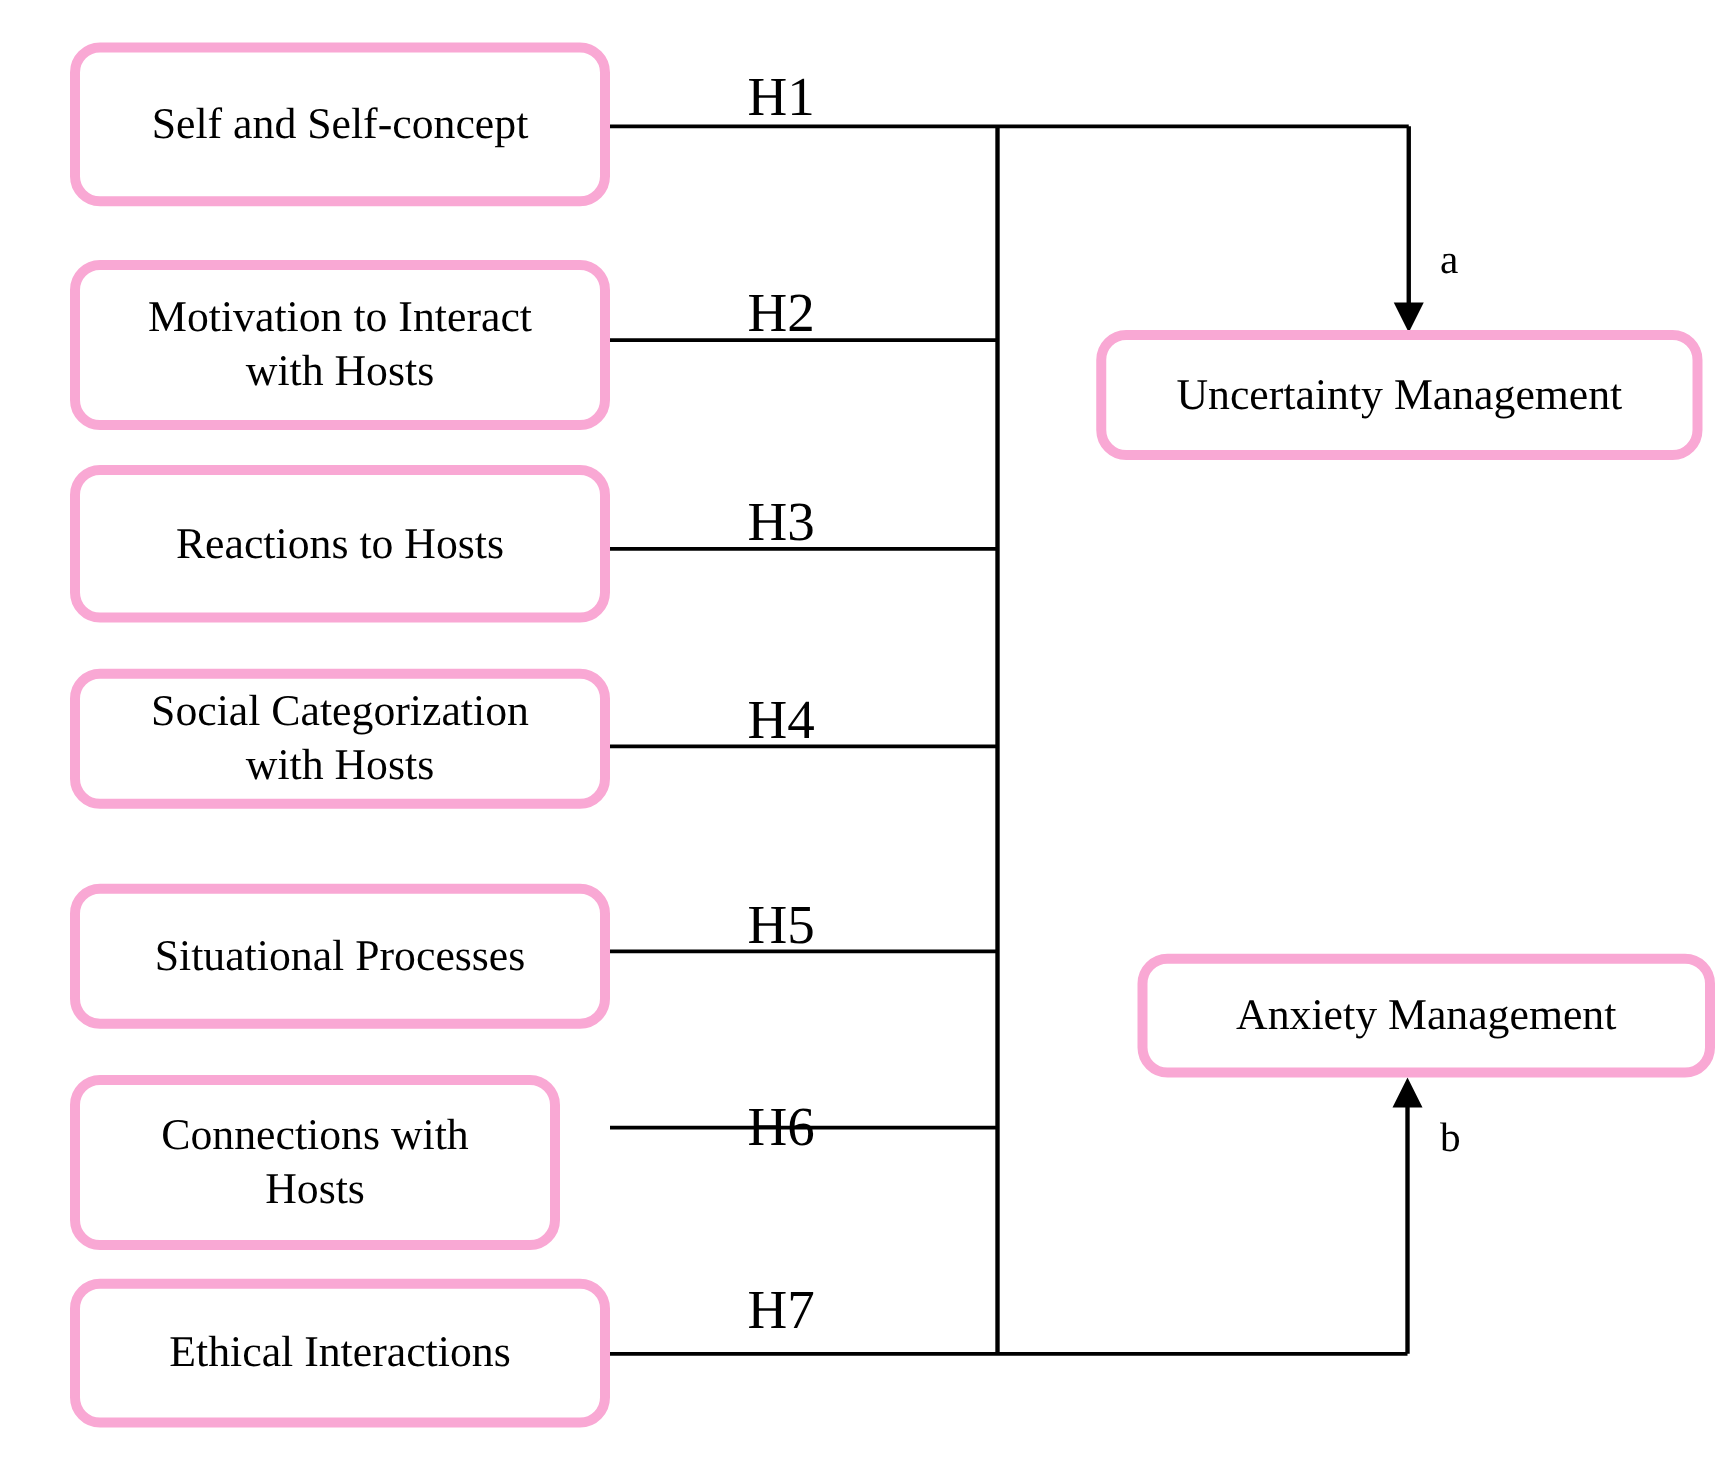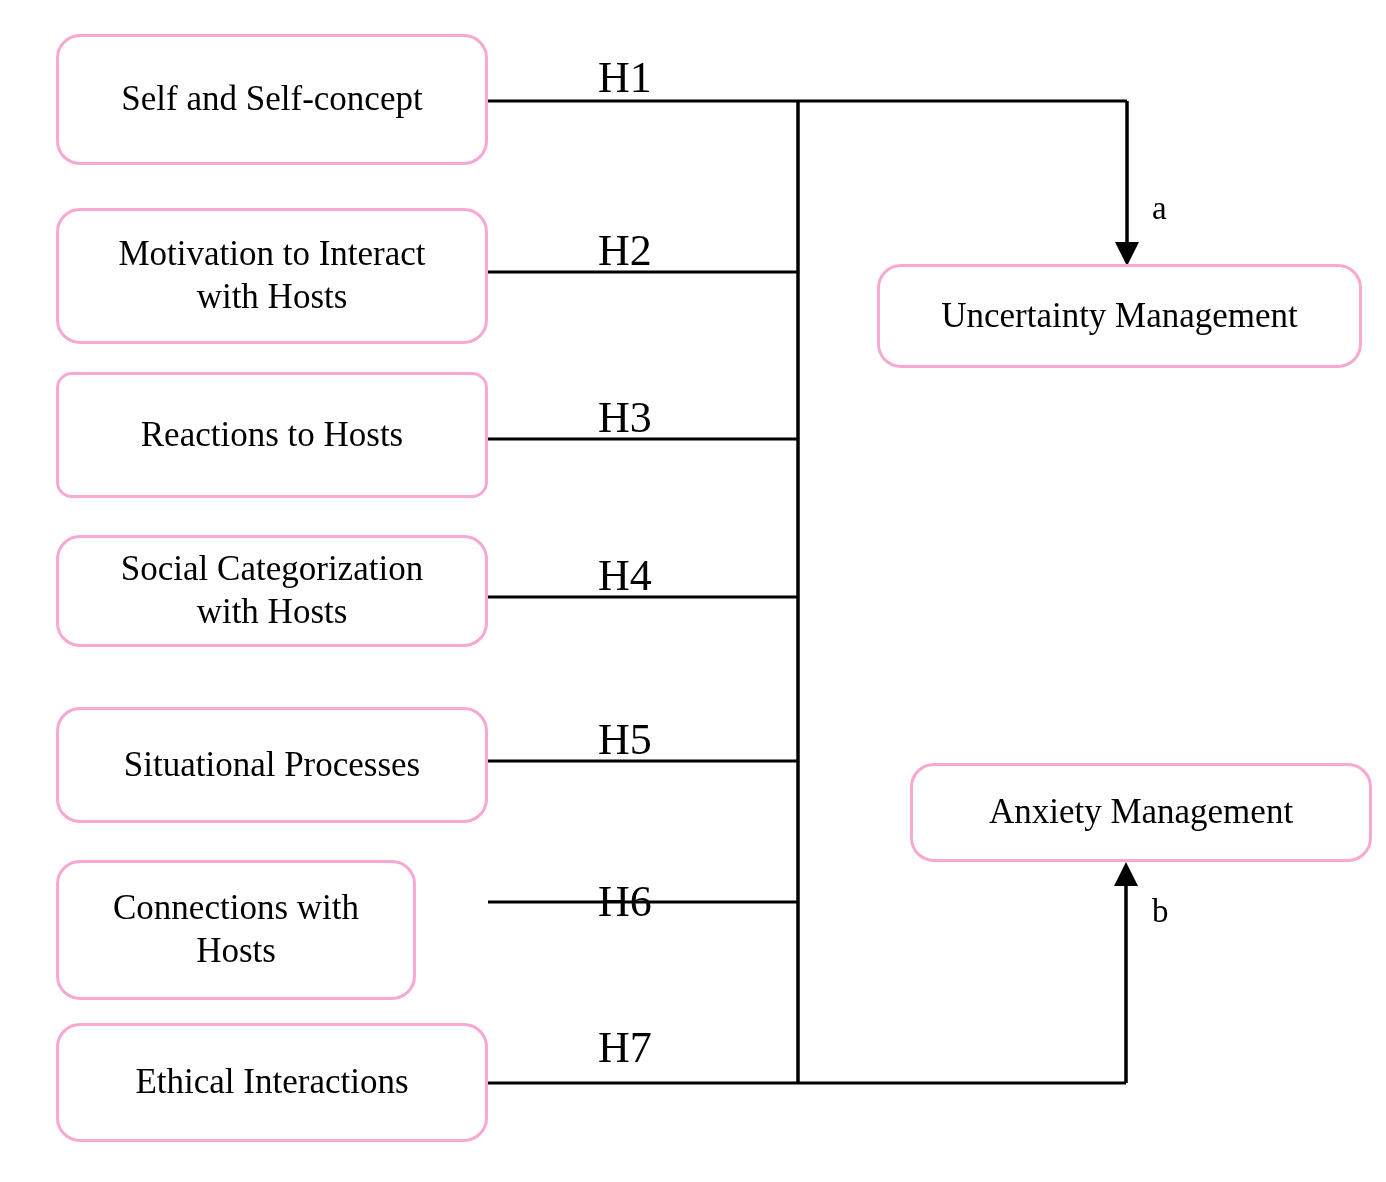--- a/index.html
+++ b/index.html
@@ -21,21 +21,21 @@
   #diagram-svg {
     position: absolute;
     left: 0;
     top: 0;
     width: 1386px;
     height: 1182px;
   }
   .node-box {
     position: absolute;
     box-sizing: border-box;
-    border: 3px solid #f9a8d4;
+    border: 8px solid #f9a8d4;
     border-radius: 24px;
     background: #ffffff;
     display: flex;
     align-items: center;
     justify-content: center;
     text-align: center;
     color: #000000;
     font-size: 35px;
     line-height: 1.22;
     font-family: "Liberation Serif", "DejaVu Serif", serif;
@@ -94,34 +94,34 @@
 
   <div class="node-box" style="left:56px;  top:34px;   width:432px; height:131px;">
     <span class="node-label">Self and Self-concept</span>
   </div>
 
   <div class="node-box" style="left:56px;  top:208px;  width:432px; height:136px;">
     <span class="node-label">Motivation to Interact
 with Hosts</span>
   </div>
 
-  <div class="node-box" style="left:56px;  top:372px;  width:432px; height:126px;border-radius:16px;">
+  <div class="node-box" style="left:56px;  top:372px;  width:432px; height:126px;">
     <span class="node-label">Reactions to Hosts</span>
   </div>
 
   <div class="node-box" style="left:56px;  top:535px;  width:432px; height:112px;">
     <span class="node-label">Social Categorization
 with Hosts</span>
   </div>
 
   <div class="node-box" style="left:56px;  top:707px;  width:432px; height:116px;">
     <span class="node-label">Situational Processes</span>
   </div>
 
-  <div class="node-box" style="left:56px;  top:860px;  width:360px; height:140px;">
+  <div class="node-box" style="left:56px;  top:860px;  width:392px; height:140px;">
     <span class="node-label">Connections with
 Hosts</span>
   </div>
 
   <div class="node-box" style="left:877px; top:264px; width:485px; height:104px;">
     <span class="node-label">Uncertainty Management</span>
   </div>
 
   <div class="node-box" style="left:56px;  top:1023px; width:432px; height:119px;">
     <span class="node-label">Ethical Interactions</span>

